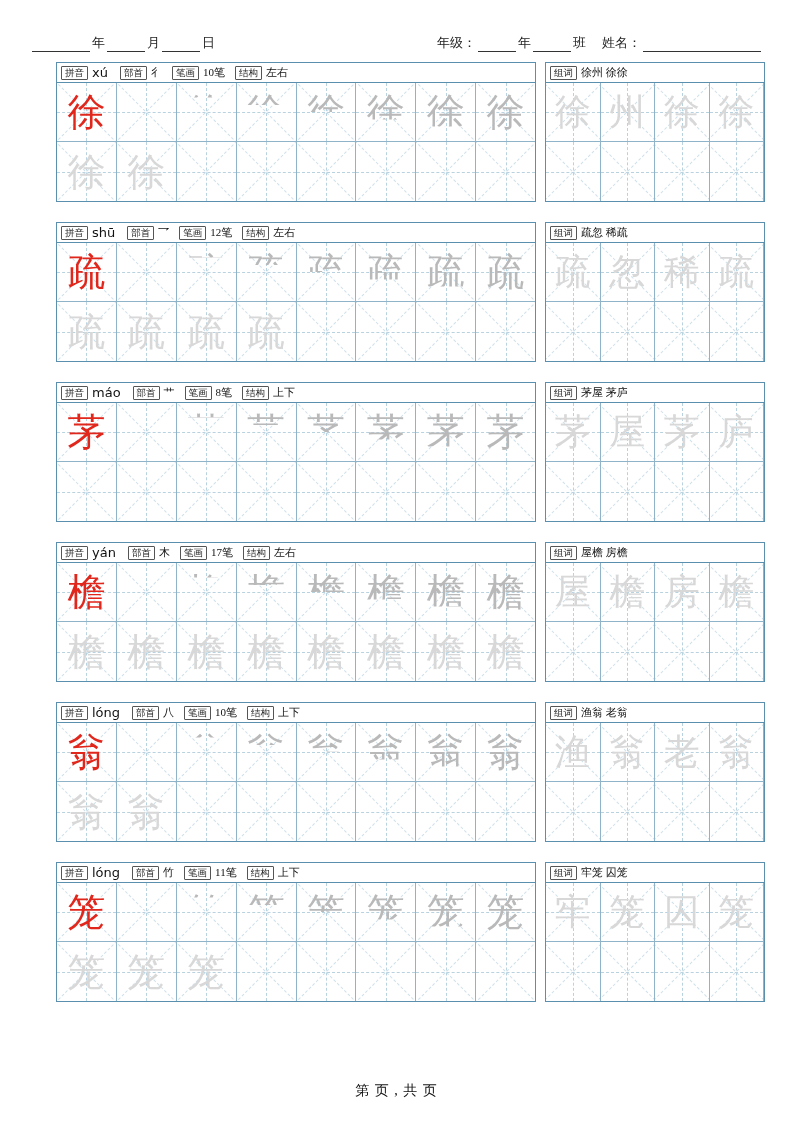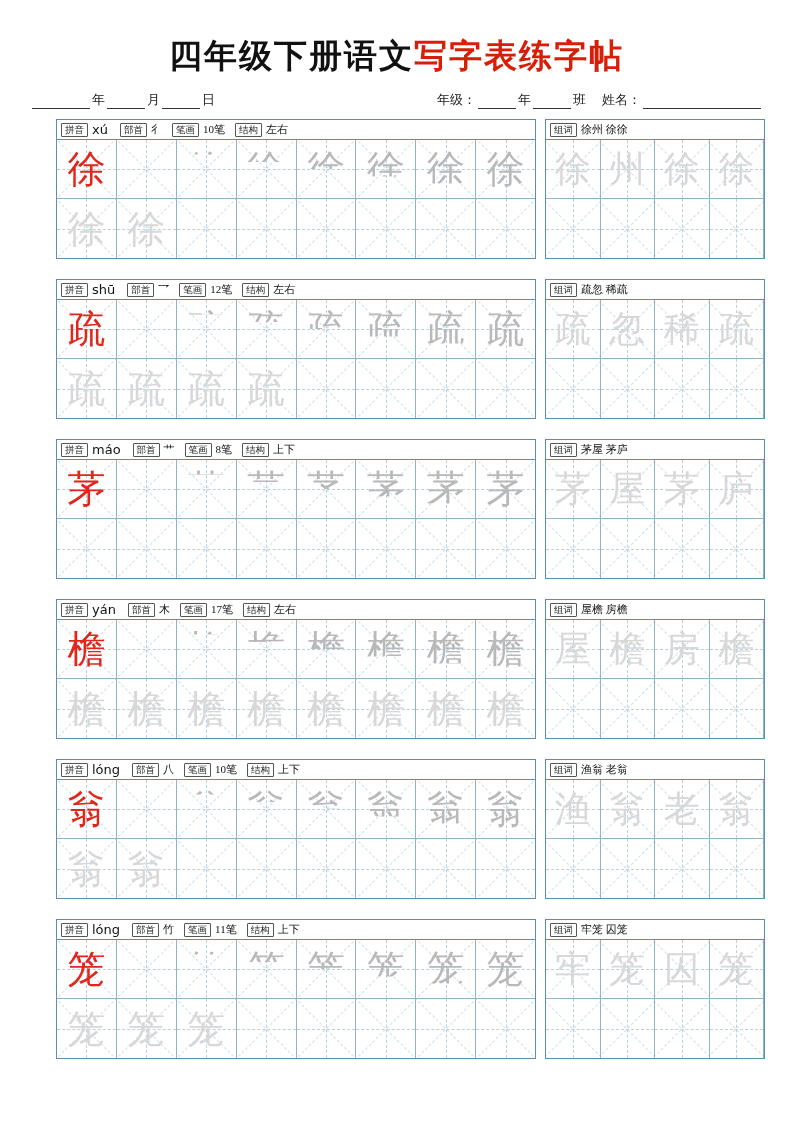--- a/index.html
+++ b/index.html
@@ -160,23 +160,20 @@
     font-size: 14px;
     color: #111;
     letter-spacing: 1px;
   }
 </style>
 </head>
 <body>
 
 <div class="page">
 
-  <div class="title">
-    <span class="black">四年级下册语文</span><span class="red">写字表练字帖</span>
-  </div>
 
   <div class="inforow">
     <div class="left">
       <span class="blank b-long"></span>
       <span class="lbl">年</span>
       <span class="blank b-mid"></span>
       <span class="lbl">月</span>
       <span class="blank b-mid"></span>
       <span class="lbl">日</span>
     </div>
@@ -1399,13 +1396,14 @@
                 </div>
       <div class="glyph empty" style=""></div>
     </div>
             </div>
 
     </div>
   </div>
       </div>
     </div>
 
+  <div class="footer">第   页 , 共    页</div>
 </div>
 
 </body></html>

